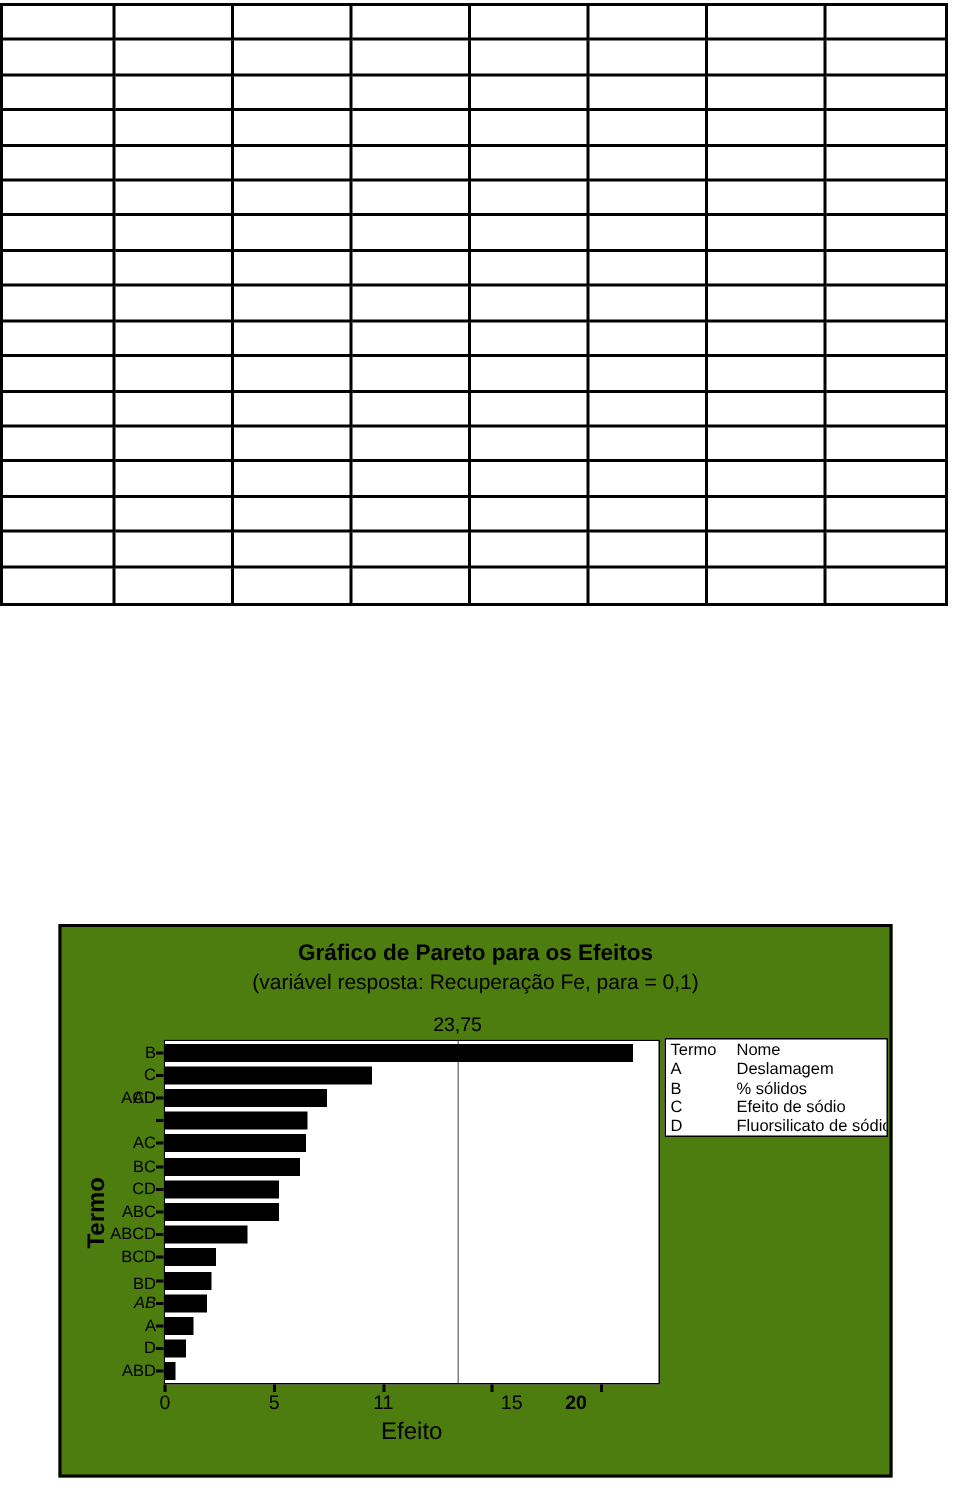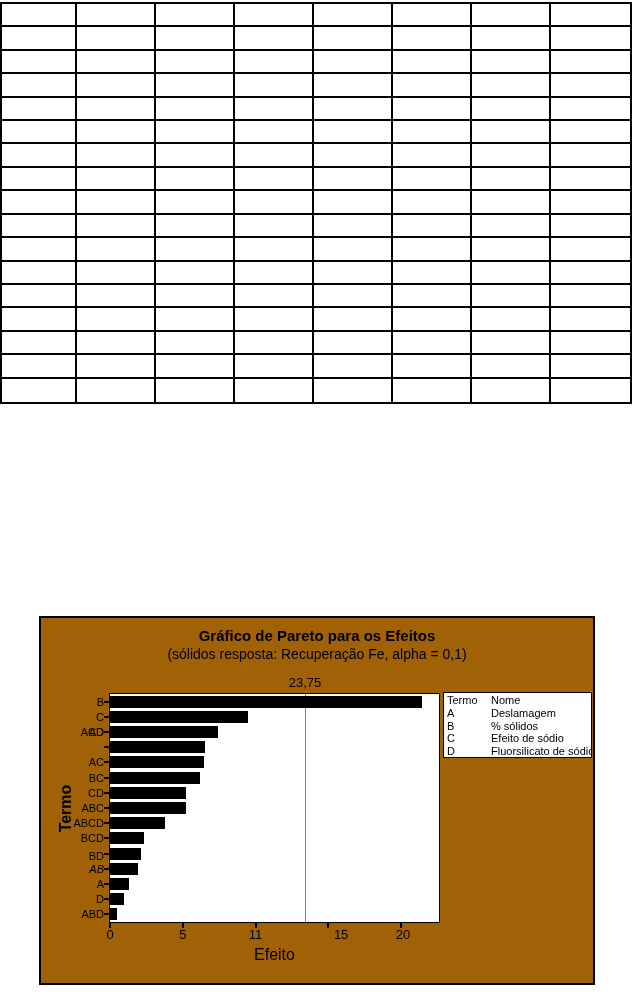--- a/index.html
+++ b/index.html
@@ -14,21 +14,21 @@
     display:grid; grid-template-columns:75px repeat(7,1fr); grid-auto-rows:1fr;
     border:2px solid #000; box-sizing:border-box; background:#fff;
   }
   .data-grid .cell { border-right:2px solid #000; border-bottom:2px solid #000; }
   .data-grid .cell.last-col { border-right:none; }
   .data-grid .cell.last-row { border-bottom:none; }
 
   
   .figure {
     position:absolute; left:39px; top:616px; width:556px; height:369px;
-    border:2px solid #000; box-sizing:border-box; background:#a16207;
+    border:2px solid #000; box-sizing:border-box; background:#4d7c0f;
   }
   .fig-title    { position:absolute; left:0; right:0; top:9px;  text-align:center; font-size:15px; font-weight:bold; }
   .fig-subtitle { position:absolute; left:0; right:0; top:28px; text-align:center; font-size:14px; }
   .ref-label    { position:absolute; top:57px; width:80px; text-align:center; font-size:13px; }
 
   .plot {
     position:absolute; left:68px; top:75px; width:329px; height:228px;
     border:1px solid #000; background:#fff;
   }
   .bar      { position:absolute; left:0; height:12px; }
@@ -194,21 +194,21 @@
     <div class="cell last-row"></div>
     <div class="cell last-row"></div>
     <div class="cell last-row"></div>
     <div class="cell last-row"></div>
     <div class="cell last-row"></div>
     <div class="cell last-col last-row"></div>
   </div>
 
 <div class="figure">
   <div class="fig-title">Gráfico de Pareto para os Efeitos</div>
-  <div class="fig-subtitle">(sólidos resposta: Recuperação Fe, alpha = 0,1)</div>
+  <div class="fig-subtitle">(variável resposta: Recuperação Fe, para = 0,1)</div>
   <div class="ref-label" style="left: 224.071px;">23,75</div>
 
   <div class="plot">
       <div class="ref-line" style="left: 195.071px; background: rgb(128, 128, 128);"></div>
       <div class="bar" style="top: 1.6px; width: 311.531px; background: rgb(0, 0, 0);"></div>
       <div class="bar" style="top: 16.8px; width: 138.296px; background: rgb(0, 0, 0);"></div>
       <div class="bar" style="top: 32px; width: 107.726px; background: rgb(0, 0, 0);"></div>
       <div class="bar" style="top: 47.2px; width: 94.6239px; background: rgb(0, 0, 0);"></div>
       <div class="bar" style="top: 62.4px; width: 93.896px; background: rgb(0, 0, 0);"></div>
       <div class="bar" style="top: 77.6px; width: 89.5288px; background: rgb(0, 0, 0);"></div>
@@ -282,14 +282,14 @@
     <div class="y-label" style="top: 290.4px;">ABD</div>
     <div class="x-tick" style="left: 68px;"></div>
     <div class="x-label" style="left: 49px;">0</div>
     <div class="x-tick" style="left: 140.788px;"></div>
     <div class="x-label" style="left: 121.788px;">5</div>
     <div class="x-tick" style="left: 213.575px;"></div>
     <div class="x-label" style="left: 194.575px;">11</div>
     <div class="x-tick" style="left: 286.363px;"></div>
     <div class="x-label" style="left: 267.363px; text-align: right;">15</div>
     <div class="x-tick" style="left: 359.15px;"></div>
-    <div class="x-label" style="left: 342px;">20</div>
+    <div class="x-label" style="left: 323px; font-weight: bold;">20</div>
   </div>
 
 </body></html>

